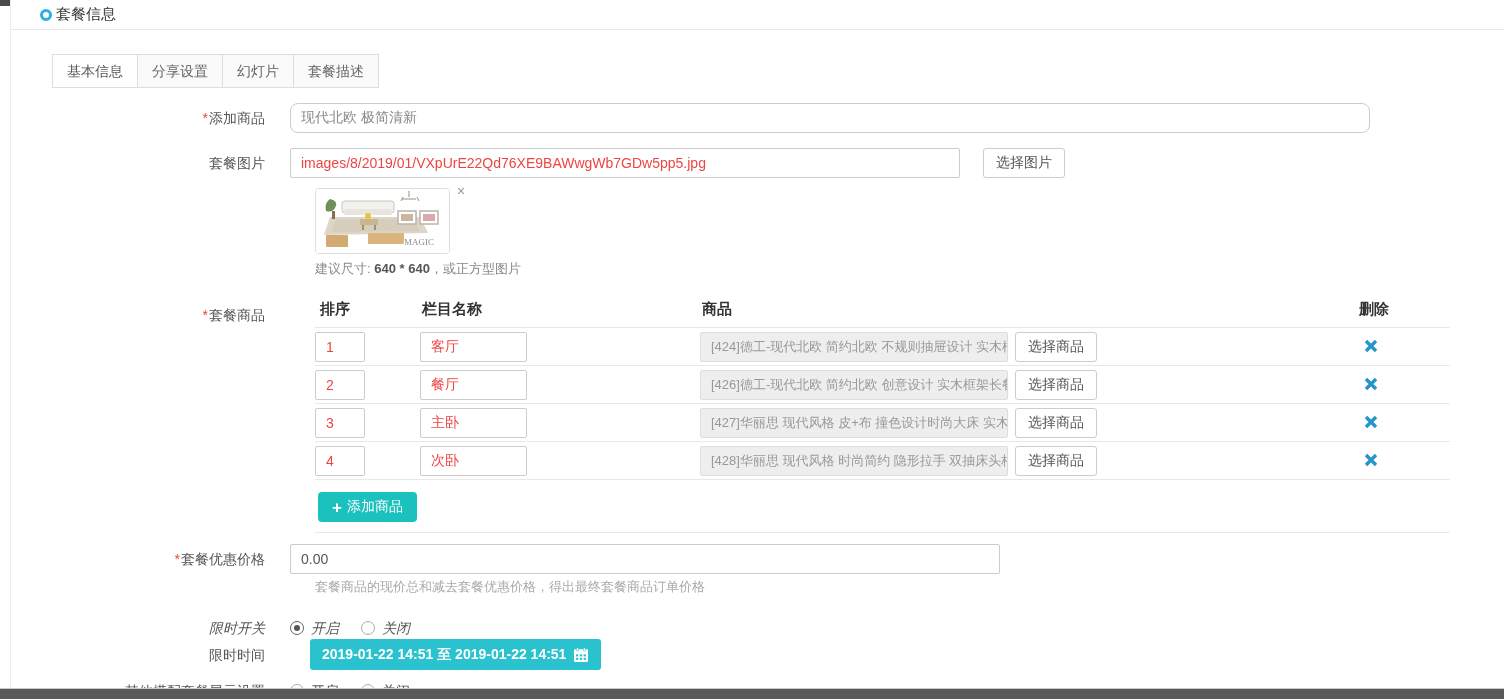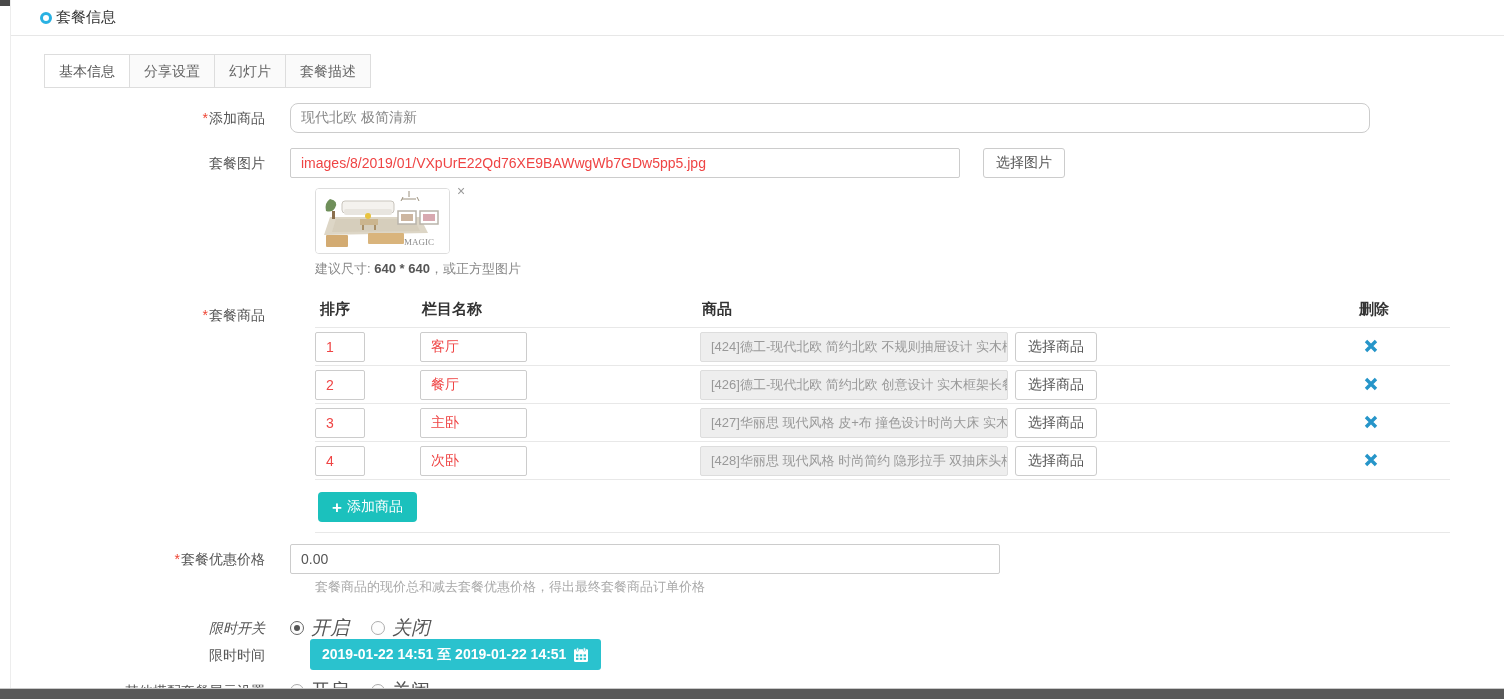--- a/index.html
+++ b/index.html
@@ -6,30 +6,30 @@
   html,body { width:1504px; height:699px; overflow:hidden; background:#fff;
               font-family:"Liberation Sans","DejaVu Sans",sans-serif; }
   .page { position:relative; width:1504px; height:699px; background:#fff; overflow:hidden; }
 
   
   .corner-chip { position:absolute; left:0; top:0; width:10px; height:6px; background:#4a4a4a; }
   .left-hairline { position:absolute; left:10px; top:0; width:1px; height:699px; background:#ededed; }
   .bottom-scrollbar { position:absolute; left:0; top:688px; width:1504px; height:11px; background:#595959; border-top:1px solid #c9c9c9; }
 
   
-  .topbar { position:absolute; left:11px; right:0; top:0; height:36px; border-bottom:1px solid #e7e7e7;
+  .topbar { position:absolute; left:11px; right:0; top:0; height:30px; border-bottom:1px solid #e7e7e7;
             display:flex; align-items:center; padding-left:29px; }
   .title-icon { width:12px; height:12px; border:3px solid #29b1e2; border-radius:50%; background:#fff; margin-right:4px; }
   .page-title { font-size:15px; color:#333; }
 
   
   .tabs { position:absolute; left:40px; top:54px; display:flex; }
   .tab { height:34px; line-height:32px; padding:0 14px; font-size:14px; color:#666;
          background:#fafafa; border:1px solid #ddd; margin-left:-1px; cursor:pointer; }
-  .tab:first-child { margin-left:4px; }
+  .tab:first-child { margin-left:12px; }
   .tab.active { background:#fff; color:#555; }
 
   
   .form-row { position:absolute; left:0; display:flex; align-items:flex-start; }
   .flabel { width:250px; margin-left:40px; padding-right:25px; text-align:right;
             font-size:14px; color:#555; line-height:30px; white-space:nowrap; }
   .req { color:#e43; margin-right:1px; }
   .txt { height:30px; border:1px solid #ccc; border-radius:2px; padding:0 10px;
          font-size:14px; color:#ef4444; background:#fff; outline:none; }
   .txt.ro { background:#eee; border-color:#ddd; color:#999; white-space:nowrap; overflow:hidden; }
@@ -59,21 +59,21 @@
              border:none; border-radius:4px; color:#fff; font-size:14px; cursor:pointer;
              display:flex; align-items:center; }
   .add-btn .plus { font-size:17px; font-weight:bold; margin-right:5px; line-height:1; }
 
   .sect-divider { position:absolute; left:315px; top:532px; width:1135px; height:1px; background:#e8e8e8; }
 
   .price-hint { position:absolute; left:315px; top:578px; font-size:13px; color:#aaa; }
 
   
   .radio-group { display:flex; align-items:center; gap:22px; line-height:22px; }
-  .radio-opt { display:flex; align-items:center; font-size:19px; color:#555; cursor:pointer;text-align:center; }
+  .radio-opt { display:flex; align-items:center; font-size:14px; color:#555; cursor:pointer;text-align:center; }
   .rdo { width:14px; height:14px; border:1px solid #adadad; border-radius:50%; background:#fdfdfd;
          display:inline-block; position:relative; margin-right:7px; }
   .rdo.on { border-color:#666; }
   .rdo.on::after { content:""; position:absolute; left:3px; top:3px; right:3px; bottom:3px;
                    background:#555; border-radius:50%; }
 
   .time-btn { position:absolute; left:310px; top:639px; height:31px; padding:0 12px;
               border:none; border-radius:3px; color:#fff; font-size:14px; font-weight:bold;
               cursor:pointer; display:flex; align-items:center; gap:7px; }
 </style>

